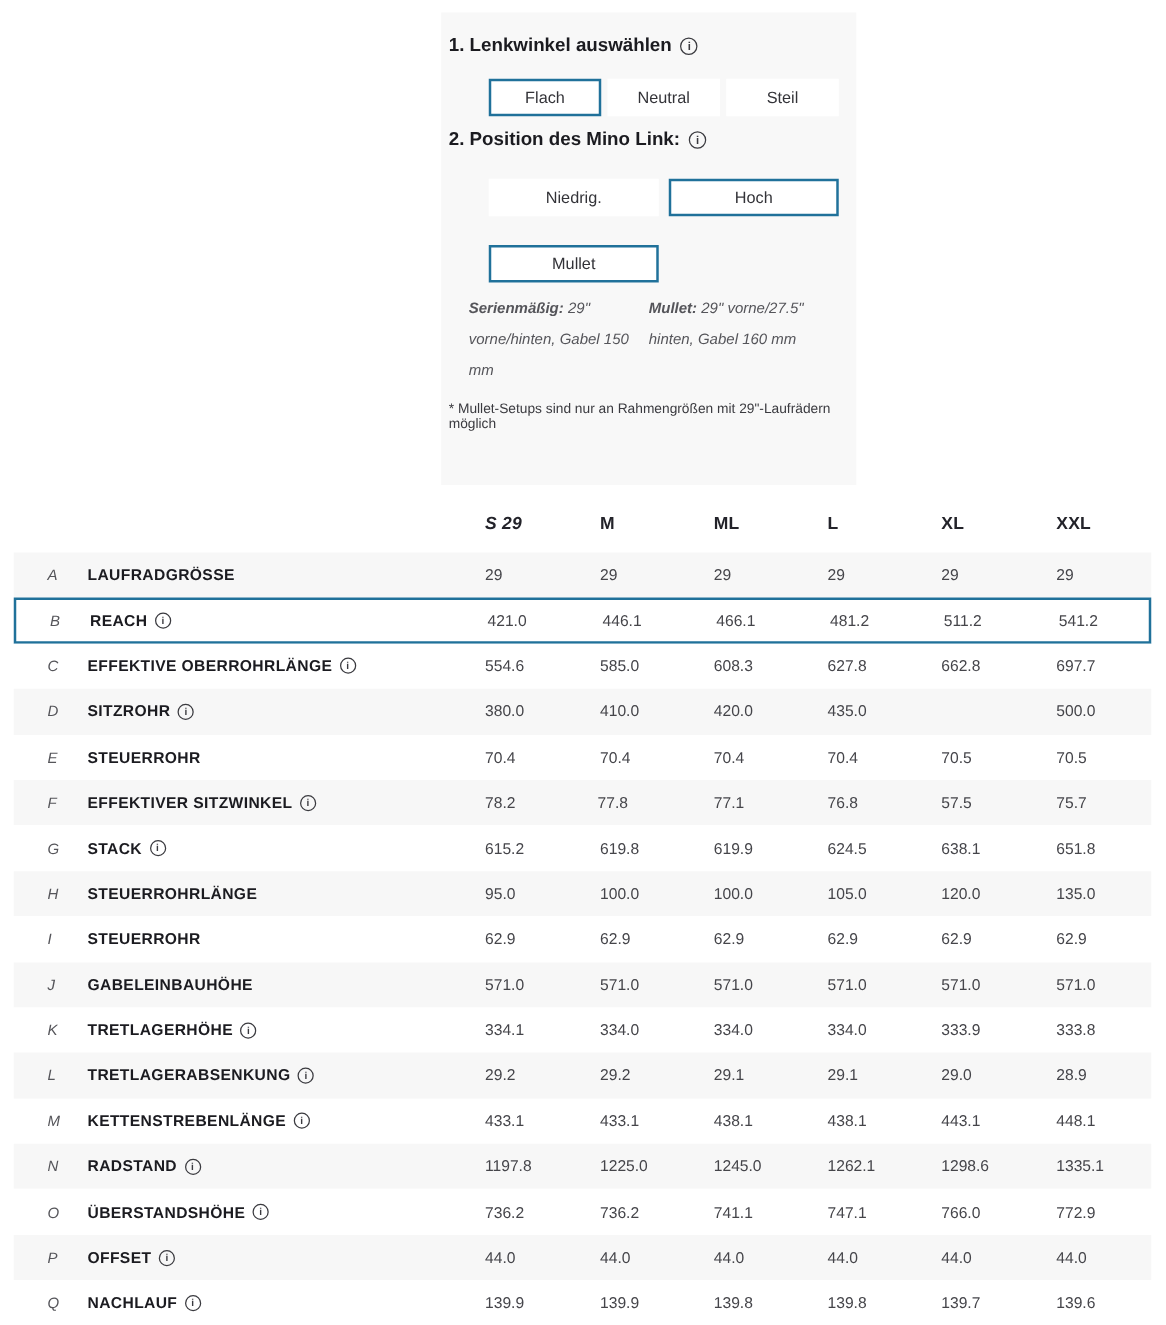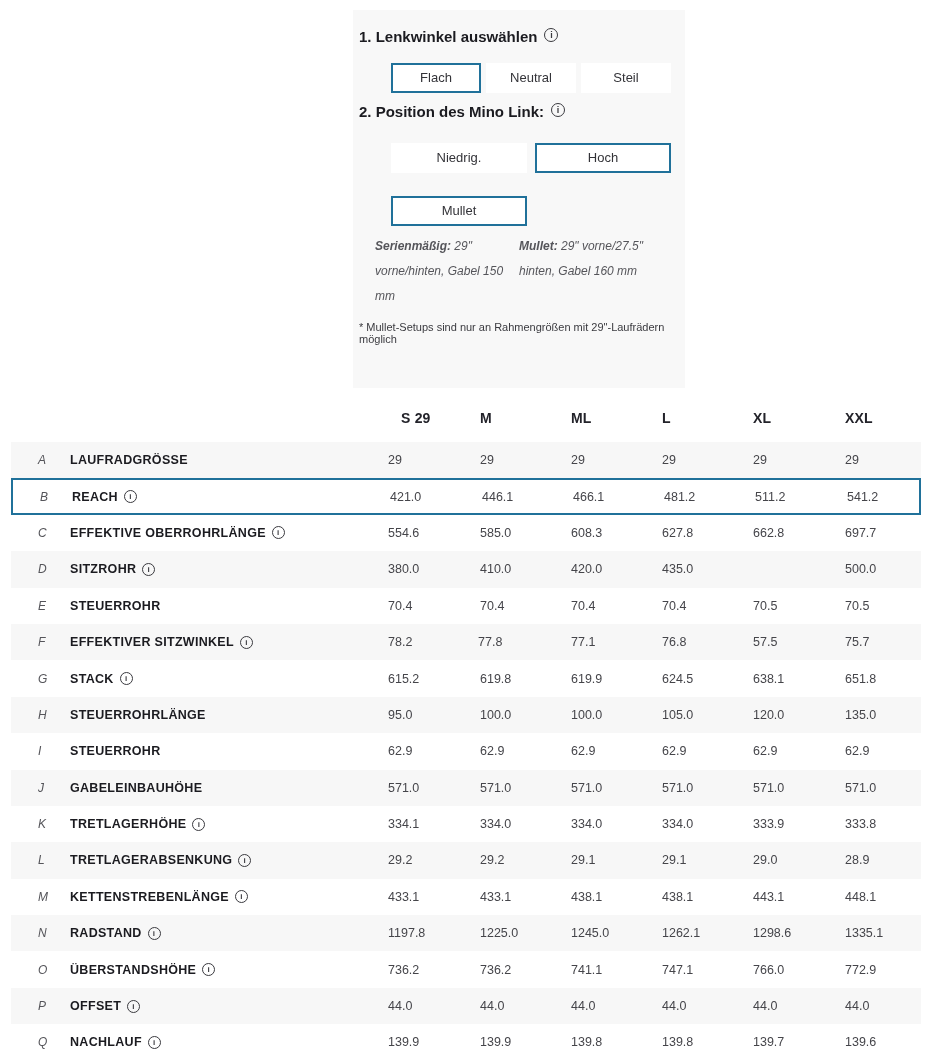--- a/index.html
+++ b/index.html
@@ -9,21 +9,21 @@
     font-family:"Liberation Sans", sans-serif;
     color:#1d1d22;
   }
   
   .config-card{
     position:absolute;left:353px;top:10px;width:332px;height:378px;
     background:#f8f8f8;box-sizing:border-box;padding:8px 0 0 0;
   }
   .sec-title{
     margin:10px 0 0 6px;font-size:15px;font-weight:bold;color:#1b1b20;
-    display:flex;align-items:flex-start;gap:7px;
+    display:flex;align-items:center;gap:7px;
   }
   .btn-row{display:flex;margin-left:38px;}
   .btn-row.r1{margin-top:18px;gap:5px;}
   .btn-row.r2{margin-top:23px;gap:8px;}
   .cfg-btn{
     background:#ffffff;height:30px;line-height:30px;text-align:center;
     font-size:13px;color:#333338;cursor:pointer;box-sizing:border-box;
     flex:0 0 auto;
   }
   .r1 .cfg-btn{width:90px;}
@@ -104,21 +104,21 @@
     <div class="desc">
       <span class="lead">Mullet:</span><span> 29" vorne/27.5" hinten, Gabel 160 mm</span>
     </div>
   </div>
 
   <div class="footnote">* Mullet-Setups sind nur an Rahmengrößen mit 29"-Laufrädern möglich</div>
 </div>
 
 <div id="geo-table">
   <div class="geo-head">
-      <span class="col" style="left: 401px;">S 29</span>
+      <span class="col" style="left: 388px; font-style: italic;">S 29</span>
       <span class="col" style="left: 480px;">M</span>
       <span class="col" style="left: 571px;">ML</span>
       <span class="col" style="left: 662px;">L</span>
       <span class="col" style="left: 753px;">XL</span>
       <span class="col" style="left: 845px;">XXL</span>
     </div>
   <div id="geo-rows">
       <div class="geo-row shaded">
         <span class="row-letter">A</span>
         <span class="row-label">

